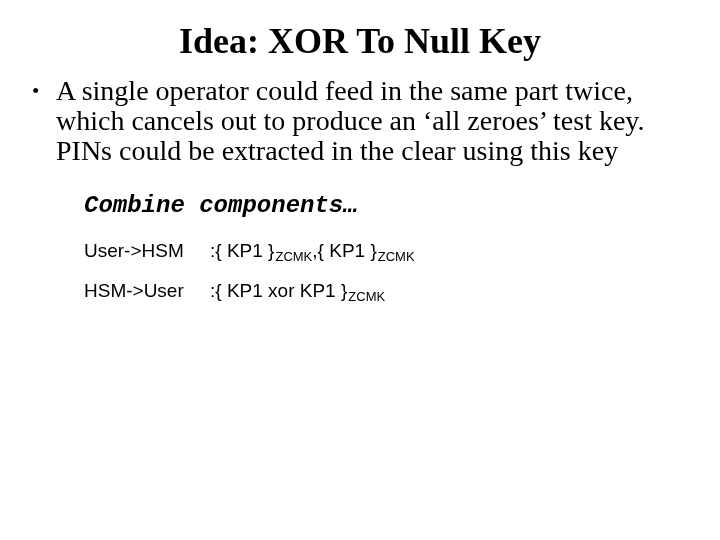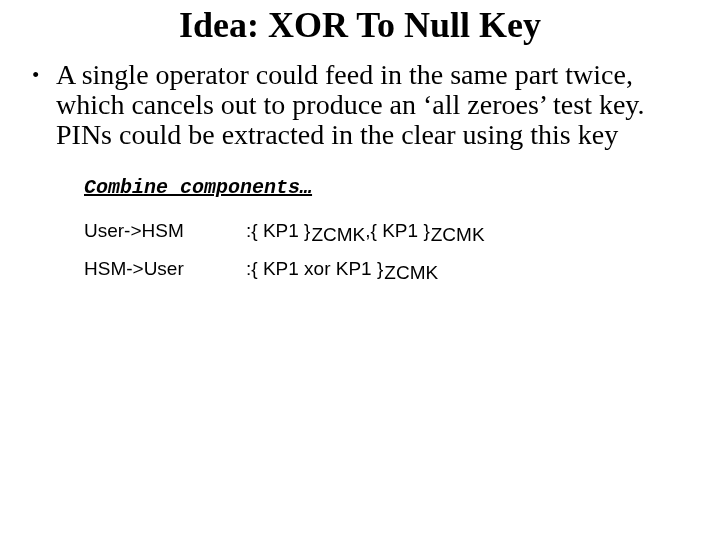--- a/index.html
+++ b/index.html
@@ -14,21 +14,21 @@
   .slide {
     width: 720px;
     height: 540px;
     position: relative;
     box-sizing: border-box;
   }
   .title {
     text-align: center;
     font-weight: bold;
     font-size: 36px;
-    padding-top: 4px;
+    padding-top: 20px;
     padding-bottom: 10px;
   }
   .bullet-block {
     padding: 4px 40px 0 28px;
   }
   .bullet-row {
     display: flex;
     align-items: flex-start;
   }
   .bullet-mark {
@@ -43,45 +43,43 @@
     font-size: 28px;
     line-height: 30px;
   }
   .detail-block {
     padding: 26px 40px 0 84px;
   }
   .combine-line {
     font-family: "Courier New", Courier, monospace;
     font-style: italic;
     font-weight: bold;
-    font-size: 20px;
+    font-size: 24px;
     margin-bottom: 18px;
-    text-decoration: underline;
   }
   .proto-table {
     font-family: Arial, Helvetica, sans-serif;
     font-size: 19px;
     line-height: 28px;
   }
   .proto-row {
     display: flex;
     margin-bottom: 10px;
-    gap: 36px;
   }
   .proto-left {
     width: 126px;
     flex: 0 0 126px;
   }
   .proto-right {
     display: flex;
     align-items: baseline;
     flex-wrap: nowrap;
   }
   .sub {
-    font-size: 19px;
+    font-size: 13px;
     position: relative;
     top: 4px;
     margin-left: 1px;
   }
   .identity-line {
     font-family: "Courier New", Courier, monospace;
     font-weight: bold;
     font-size: 20px;
     margin-top: 26px;
   }

